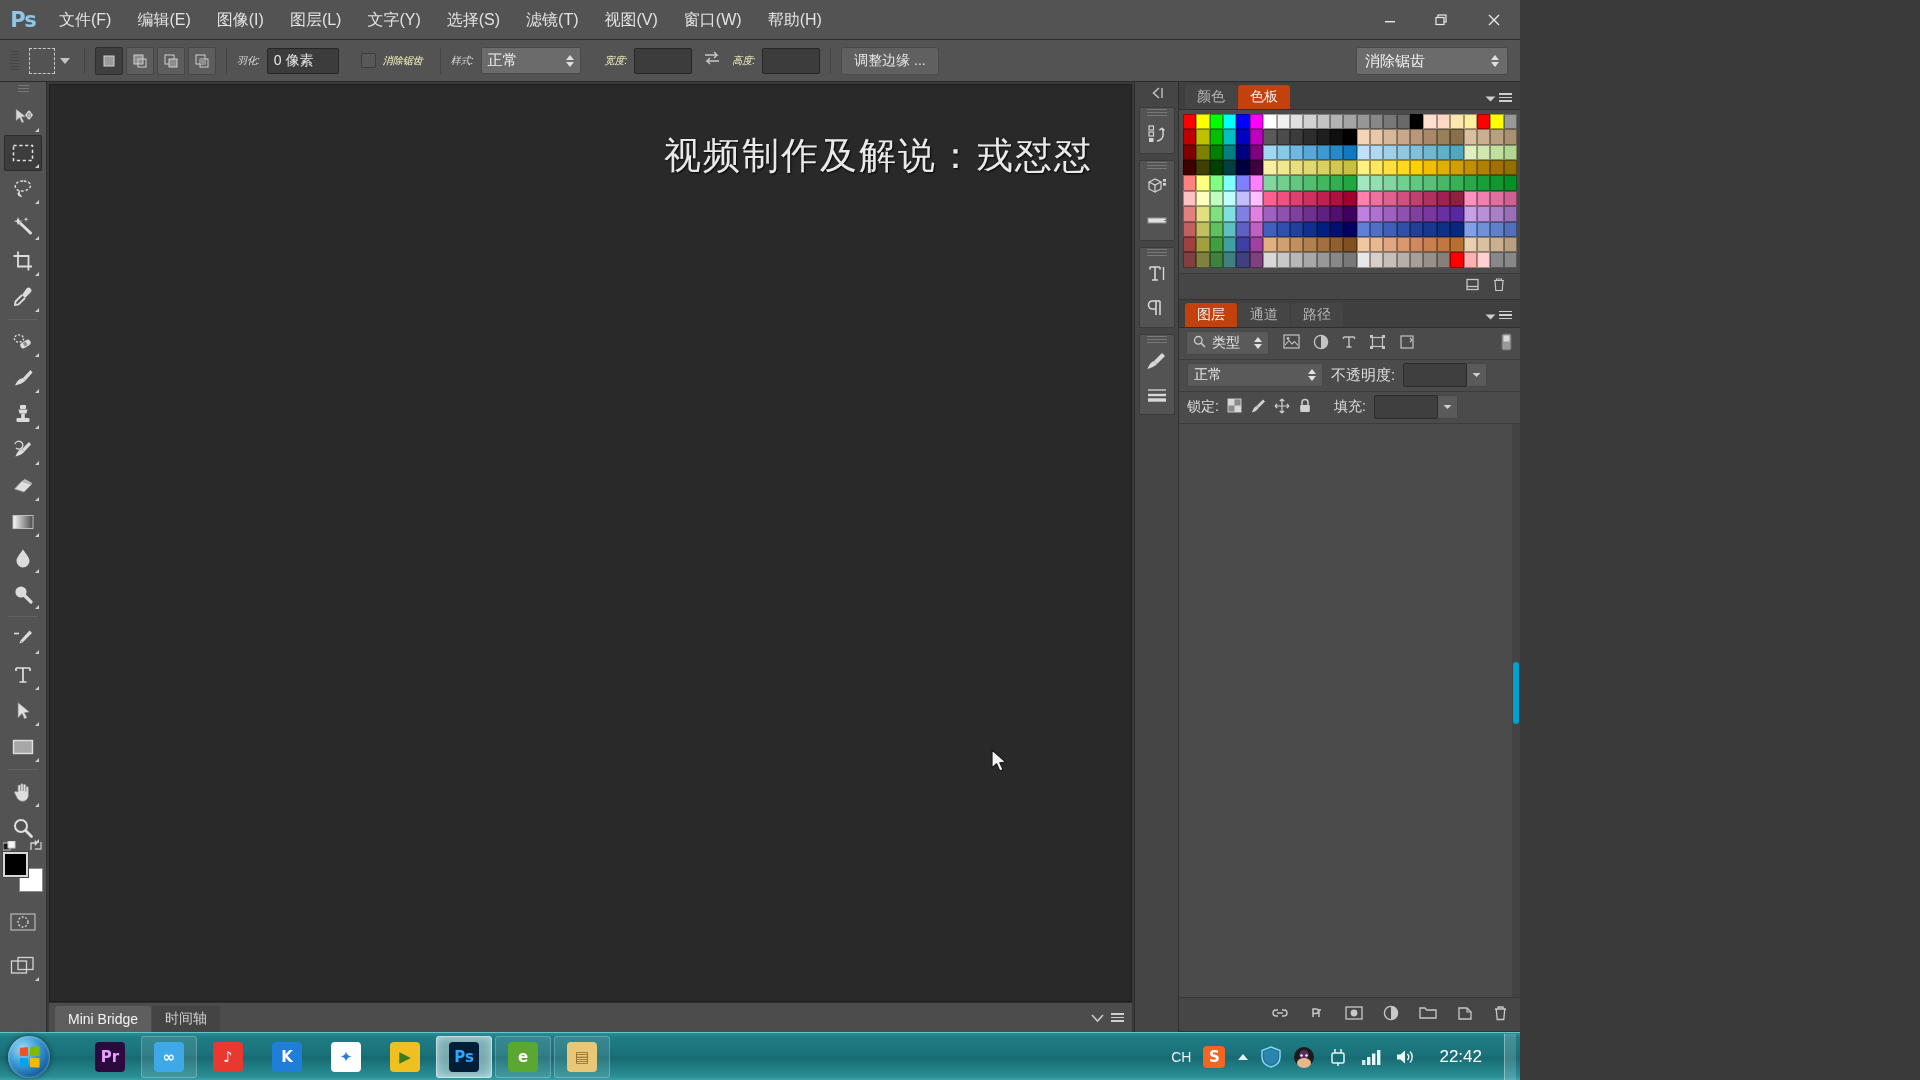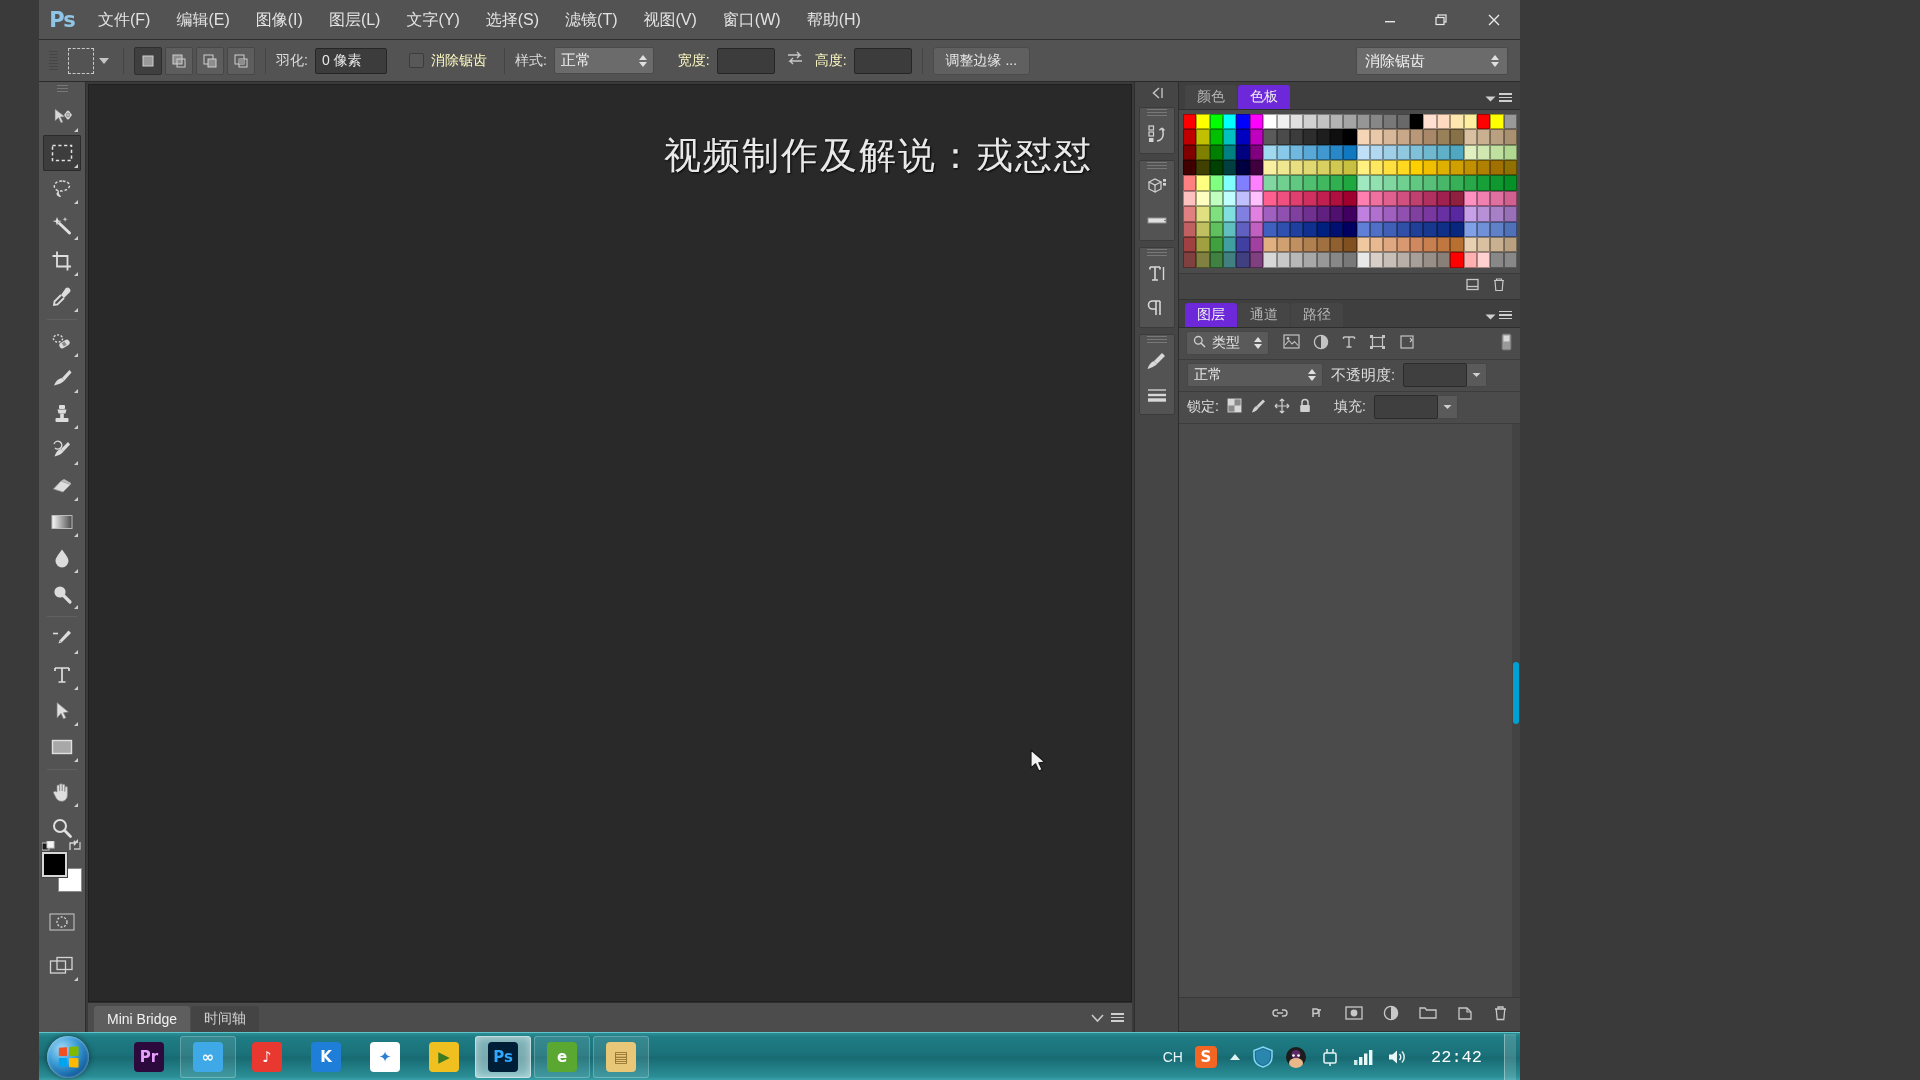--- a/index.html
+++ b/index.html
@@ -2,21 +2,21 @@
 <html><head>
 <meta charset="utf-8">
 <style>
   * { margin:0; padding:0; box-sizing:border-box; }
   html,body { width:1920px; height:1080px; overflow:hidden; }
   body {
     font-family:"Liberation Sans","DejaVu Sans",sans-serif;
     background:#3a3a3a; color:#d4d4d4; font-size:15px;
     -webkit-font-smoothing:antialiased;
   }
-  #app { position:relative; width:1520px; height:1080px; display:flex; flex-direction:column;padding-left:39px; }
+  #app { position:relative; width:1520px; height:1080px; display:flex; flex-direction:column; }
 
   
   .menubar {
     height:40px; background:#535353; display:flex; align-items:center;
     border-bottom:1px solid #2e2e2e; flex:none; position:relative;
   }
   .ps-logo {
     width:46px; height:40px; display:flex; align-items:center; justify-content:center;
     color:#8fc6e8; font-weight:bold; font-size:21px; letter-spacing:-1px;
     font-family:"DejaVu Sans",sans-serif;
@@ -47,21 +47,21 @@
     width:26px; height:26px; border:1px dashed #c9c9c9; background:transparent;
   }
   .tri-down { width:0;height:0;border-left:5px solid transparent;border-right:5px solid transparent;border-top:6px solid #c5c5c5; }
   .seg-group { display:flex; gap:3px; }
   .seg {
     width:28px; height:28px; background:#5d5d5d; border:1px solid #474747;
     display:flex; align-items:center; justify-content:center; border-radius:2px;
   }
   .seg.active { background:#3f3f3f; border-color:#2e2e2e; }
   .seg svg { display:block; }
-  .opt-label { font-size:14px; color:#dcdcdc; margin-right:7px; white-space:nowrap; }
+  .opt-label { font-size:10px; color:#dcdcdc; margin-right:7px; white-space:nowrap;font-style:italic; }
   .opt-label.dim { color:#fef9c3; }
   .opt-input {
     background:#3c3c3c; border:1px solid #262626; color:#e8e8e8; height:26px;
     padding:0 6px; font-size:14px; font-family:"Liberation Sans",sans-serif;
     display:flex; align-items:center; border-radius:2px;
   }
   .opt-input.w70 { width:72px; }
   .opt-input.w58 { width:58px; }
   .opt-check {
     width:15px;height:15px;background:#585858;border:1px solid #3c3c3c;border-radius:2px;margin-right:7px;
@@ -158,21 +158,21 @@
   .panels { width:342px; background:#454545; border-left:1px solid #2e2e2e; display:flex; flex-direction:column; flex:none; }
   .panel { background:#4b4b4b; border-bottom:1px solid #333; display:flex; flex-direction:column; }
   .panel-tabs {
     height:28px; background:#3f3f3f; display:flex; align-items:flex-end; position:relative;
     padding-left:6px; border-bottom:1px solid #2e2e2e;
   }
   .ptab {
     height:24px; padding:0 12px; display:flex; align-items:center; font-size:14px;
     color:#b6b6b6; background:#454545; margin-right:1px; border-radius:3px 3px 0 0;
   }
-  .ptab.active { background:#6d28d9; color:#f0f0f0; }
+  .ptab.active { background:#c2410c; color:#f0f0f0; }
   .panel-menu { position:absolute; right:8px; top:7px; display:flex; align-items:center; gap:3px; }
   .pm-lines { display:flex; flex-direction:column; gap:2px; }
   .pm-lines i { width:13px; height:1.5px; background:#cfcfcf; display:block; }
 
   
   .swatches { padding:4px 3px 5px 4px; display:grid; grid-template-columns:repeat(25,1fr); gap:0; }
   .sw { width:100%; padding-bottom:100%; border:1px solid rgba(0,0,0,.35); }
   .sw-foot { height:26px; background:#464646; display:flex; align-items:center; justify-content:flex-end; gap:12px; padding-right:14px; border-top:1px solid #3a3a3a;}
 
   
@@ -225,21 +225,21 @@
   .tasks { display:flex; align-items:center; gap:3px; margin-left:26px; }
   .taskbtn {
     width:56px; height:42px; border-radius:3px; display:flex; align-items:center; justify-content:center;
     border:1px solid transparent;
   }
   .taskbtn.pinned { background:rgba(255,255,255,.10); border:1px solid rgba(255,255,255,.22); }
   .taskbtn.active { background:rgba(255,255,255,.42); border:1px solid rgba(255,255,255,.55); box-shadow:inset 0 0 9px rgba(255,255,255,.5); }
   .appic { width:30px; height:30px; border-radius:4px; display:flex; align-items:center; justify-content:center; font-size:15px; font-weight:bold; color:#fff; font-family:"DejaVu Sans",sans-serif; }
   .tray { position:absolute; right:0; top:0; height:48px; display:flex; align-items:center; gap:12px; padding-right:4px; }
   .tray-item { display:flex; align-items:center; justify-content:center; color:#eaf6f7; font-size:14px; }
-  .clock { color:#ffffff; font-size:17px; padding:0 10px; font-family:Liberation Mono, monospace; }
+  .clock { color:#ffffff; font-size:17px; padding:0 10px; font-family:Liberation Sans, sans-serif; }
   .showdesk { width:12px; height:46px; background:rgba(255,255,255,.16); border-left:1px solid rgba(255,255,255,.35); }
 </style>
 </head>
 <body>
 
 <div id="app">
 
   <div class="menubar">
     <div class="ps-logo">Ps</div>
     <div class="menu-items">

